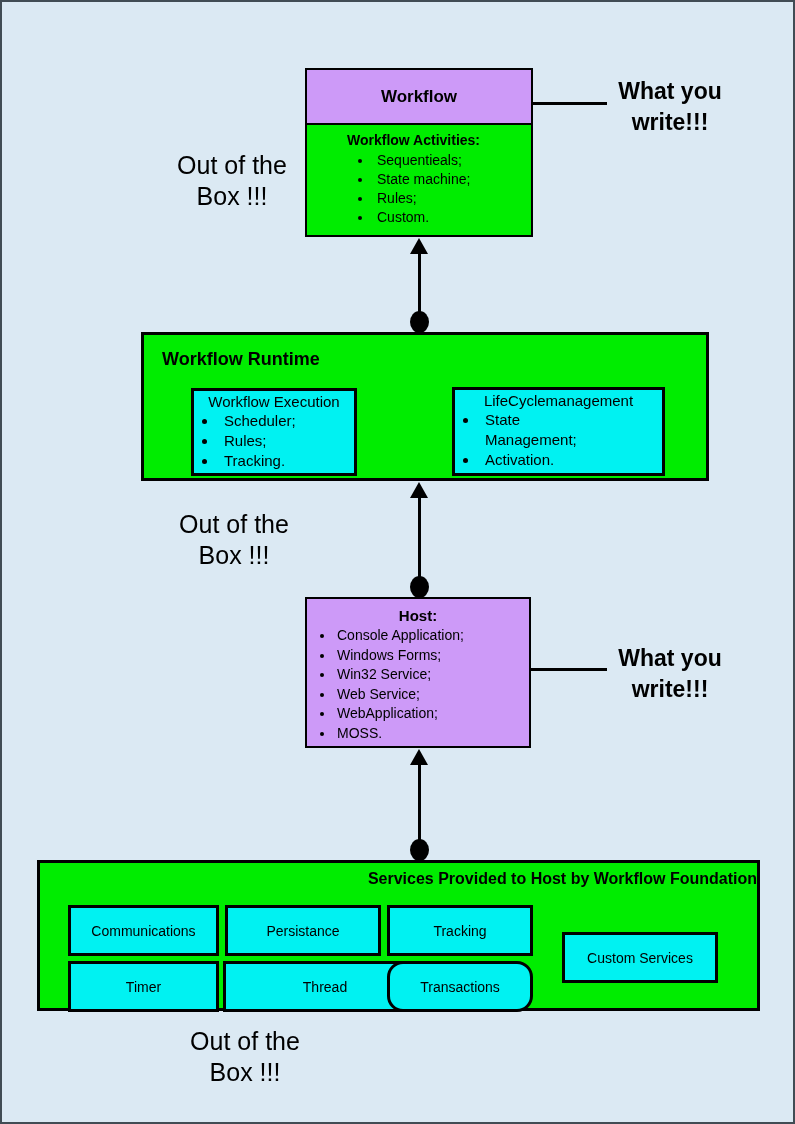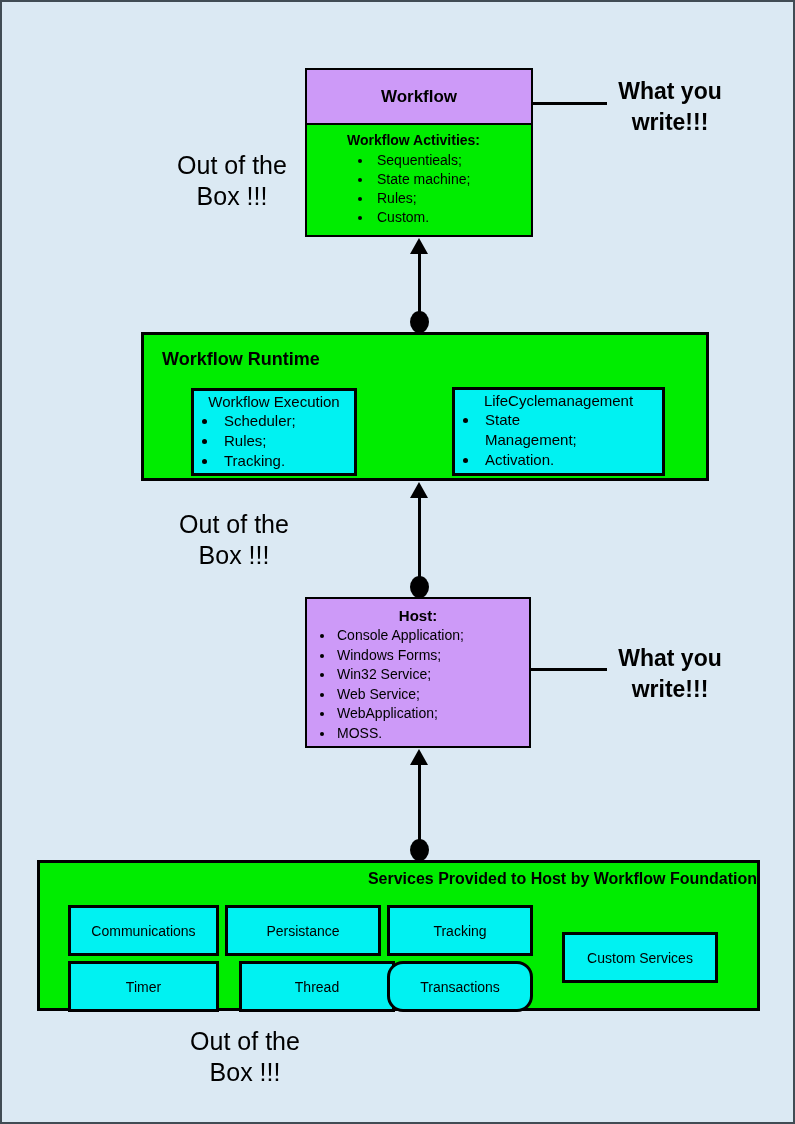--- a/index.html
+++ b/index.html
@@ -44,21 +44,21 @@
   
   .svc-box{left:35px;top:858px;width:723px;height:151px;background:var(--green);border:3px solid var(--line);}
   .svc-title{text-align:right;font-weight:bold;font-size:16px;margin-top:7px;}
   .svc-item{position:absolute;background:var(--cyan);border:3px solid var(--line);
             display:flex;align-items:center;justify-content:center;font-size:14px;}
   .svc-0{left:28px;top:42px;width:145px;height:45px;}
   .svc-1{left:185px;top:42px;width:150px;height:45px;}
   .svc-2{left:347px;top:42px;width:140px;height:45px;}
   .svc-3{left:522px;top:69px;width:150px;height:45px;}
   .svc-4{left:28px;top:98px;width:145px;height:45px;}
-  .svc-5{left:199px;top:98px;width:150px;height:45px;}
+  .svc-5{left:183px;top:98px;width:150px;height:45px;padding-left:24px;}
   .svc-6{left:347px;top:98px;width:140px;height:45px;border-radius:16px;}
 
   
   .vline{width:3px;background:var(--line);left:416px;}
   .ball{width:19px;height:22px;border-radius:50%;background:var(--line);left:408px;}
   .arrowhead{width:0;height:0;border-left:9px solid transparent;border-right:9px solid transparent;
              border-bottom:16px solid var(--line);left:408px;}
   .hline{height:3px;background:var(--line);}
 
   

